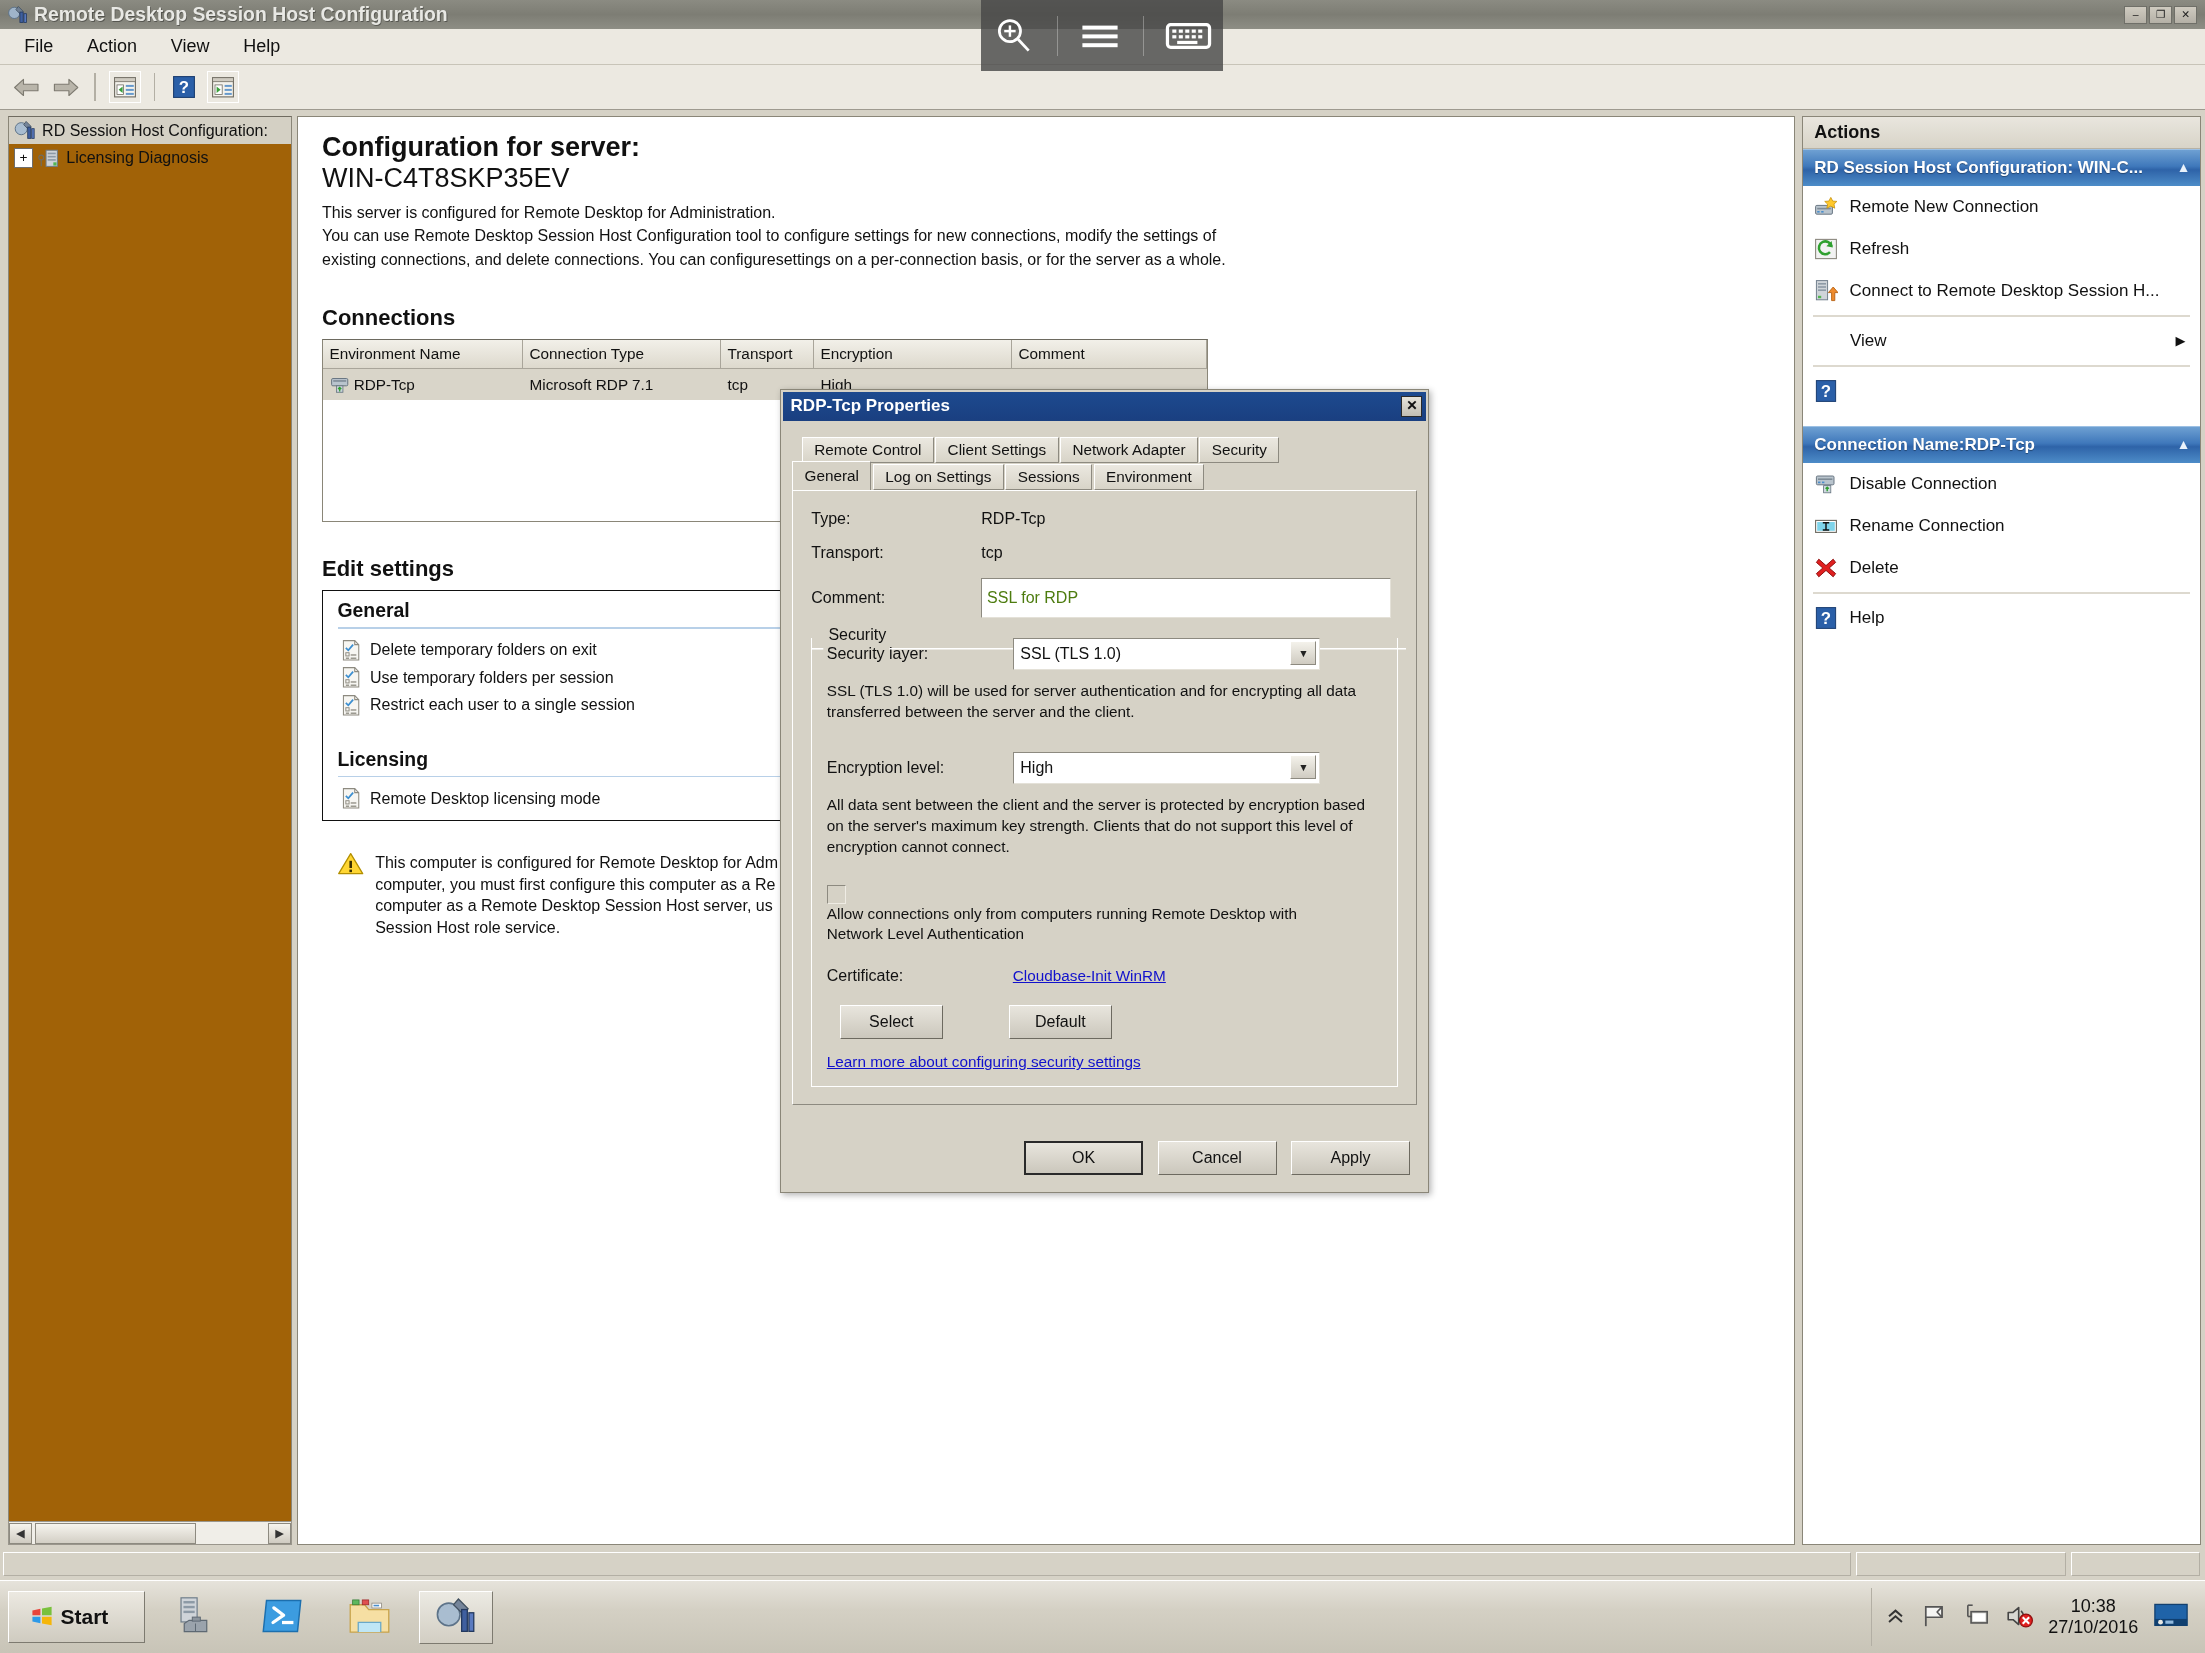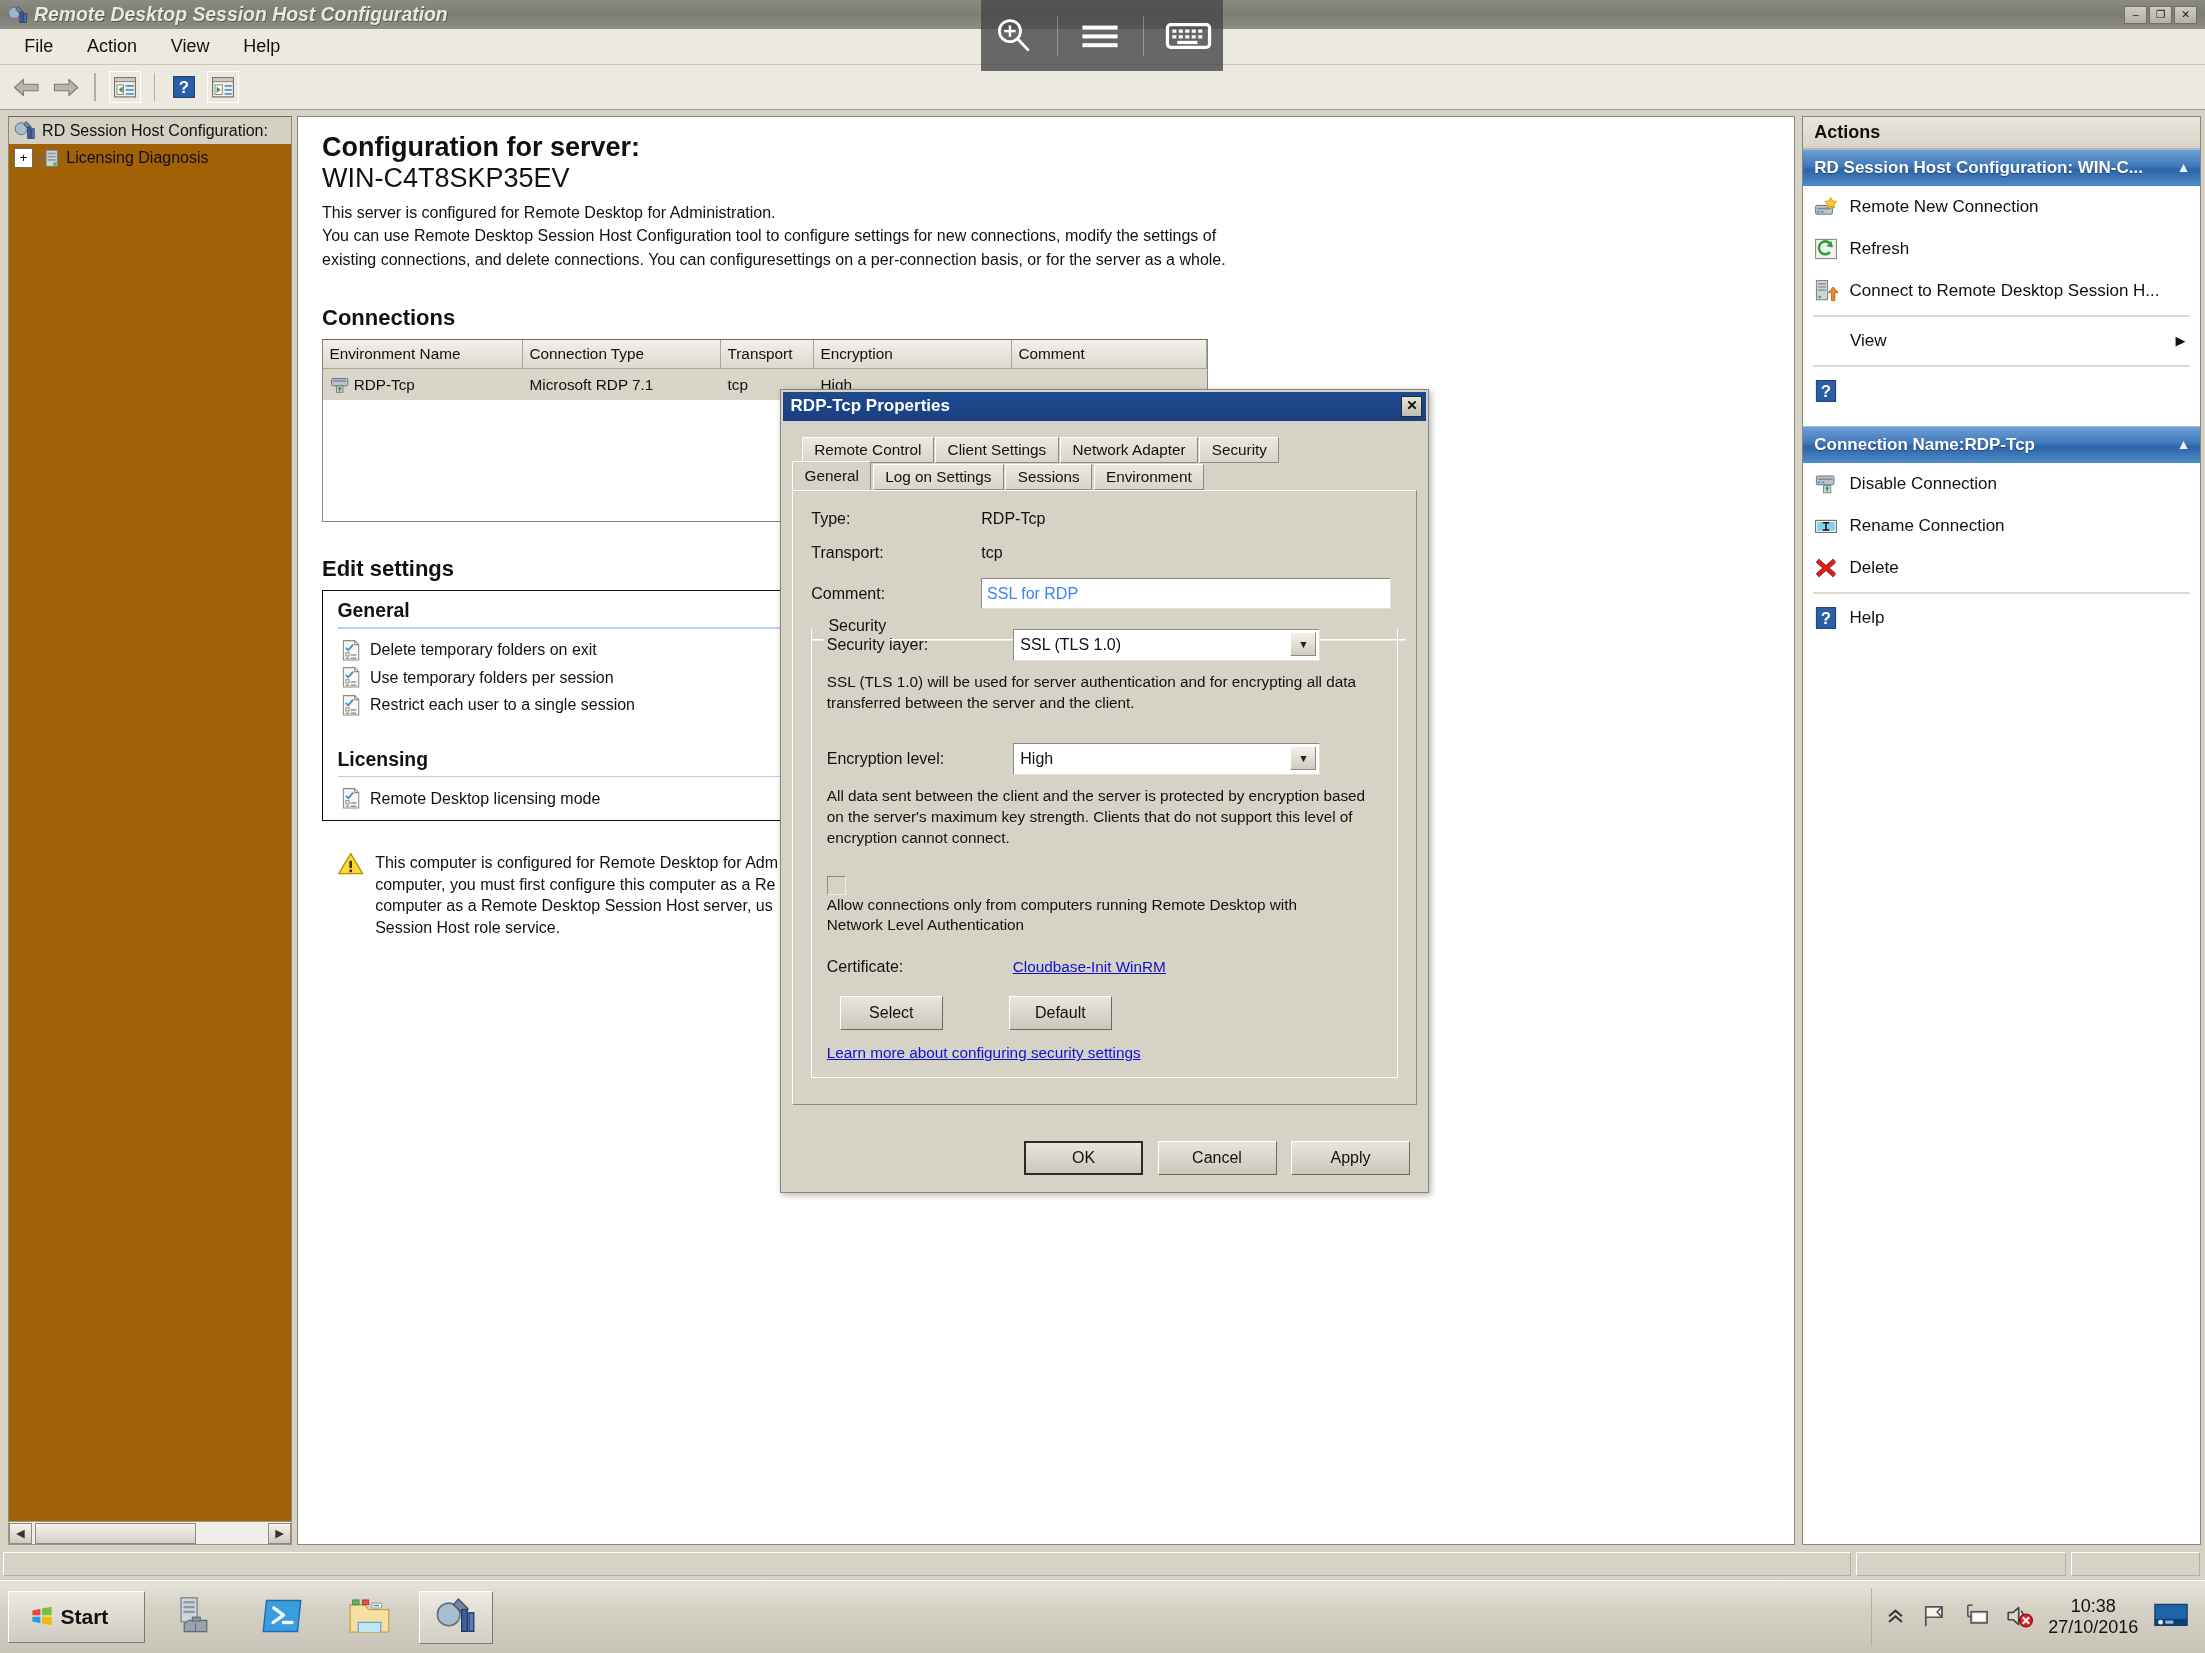--- a/index.html
+++ b/index.html
@@ -24,21 +24,20 @@
     display: flex; align-items: center;
   }
   #titlebar .tb-icon {
     width: 21px; height: 21px; margin-left: 6.5px; margin-right: 6.5px;
     position: relative; flex: none;
   }
   #titlebar .title-text {
     font-size: 19.4px; font-weight: bold; color: #e8e8e4;
     letter-spacing: 0px; text-shadow: 0.8px 0.8px 0 rgba(0,0,0,0.35);
     white-space: nowrap;
-    font-style: italic;
   }
   #titlebar .tb-buttons {
     margin-left: auto; display: flex; gap: 2.4px; margin-right: 8px;
   }
   #titlebar .tb-btn {
     width: 22.6px; height: 18px;
     background: linear-gradient(to bottom,#cfcbc0,#b4b0a6);
     border: 0.8px solid #6f6f68;
     display: flex; align-items: center; justify-content: center;
     font-size: 10.5px; color: #222; line-height: 1;
@@ -286,24 +285,24 @@
     background: #d6d2c6;
     border: 0.8px solid #ffffff;
     border-right-color: #8d8a80; border-bottom-color: #8d8a80;
     padding: 19.4px 18px 0 18px;
     position: relative;
   }
   .fld-row { display: flex; align-items: center; margin-bottom: 16px; }
   .fld-label { font-size: 16px; color: #111; width: 170px; flex: none; }
   .fld-value { font-size: 16px; color: #111; }
   .txtinput {
-    width: 410px; height: 31px;
+    width: 410px; height: 40px;
     background: #ffffff; border: 1.6px solid #8d8a80;
     border-right-color:#e4e1d8; border-bottom-color:#e4e1d8;
-    font-size: 16px; color: #3b82f6; padding: 0 4.8px;
+    font-size: 16px; color: #4d7c0f; padding: 0 4.8px;
     display: flex; align-items: center;
   }
   
   .groupbox {
     position: relative; border: 1.6px solid #ffffff;
     border-top: none; margin-top: 19.4px; padding: 0 14.5px 14.5px 14.5px;
   }
   .groupbox .gb-topline {
     position: absolute; left: 0; right: 0; top: 0; height: 1.6px;
   }

